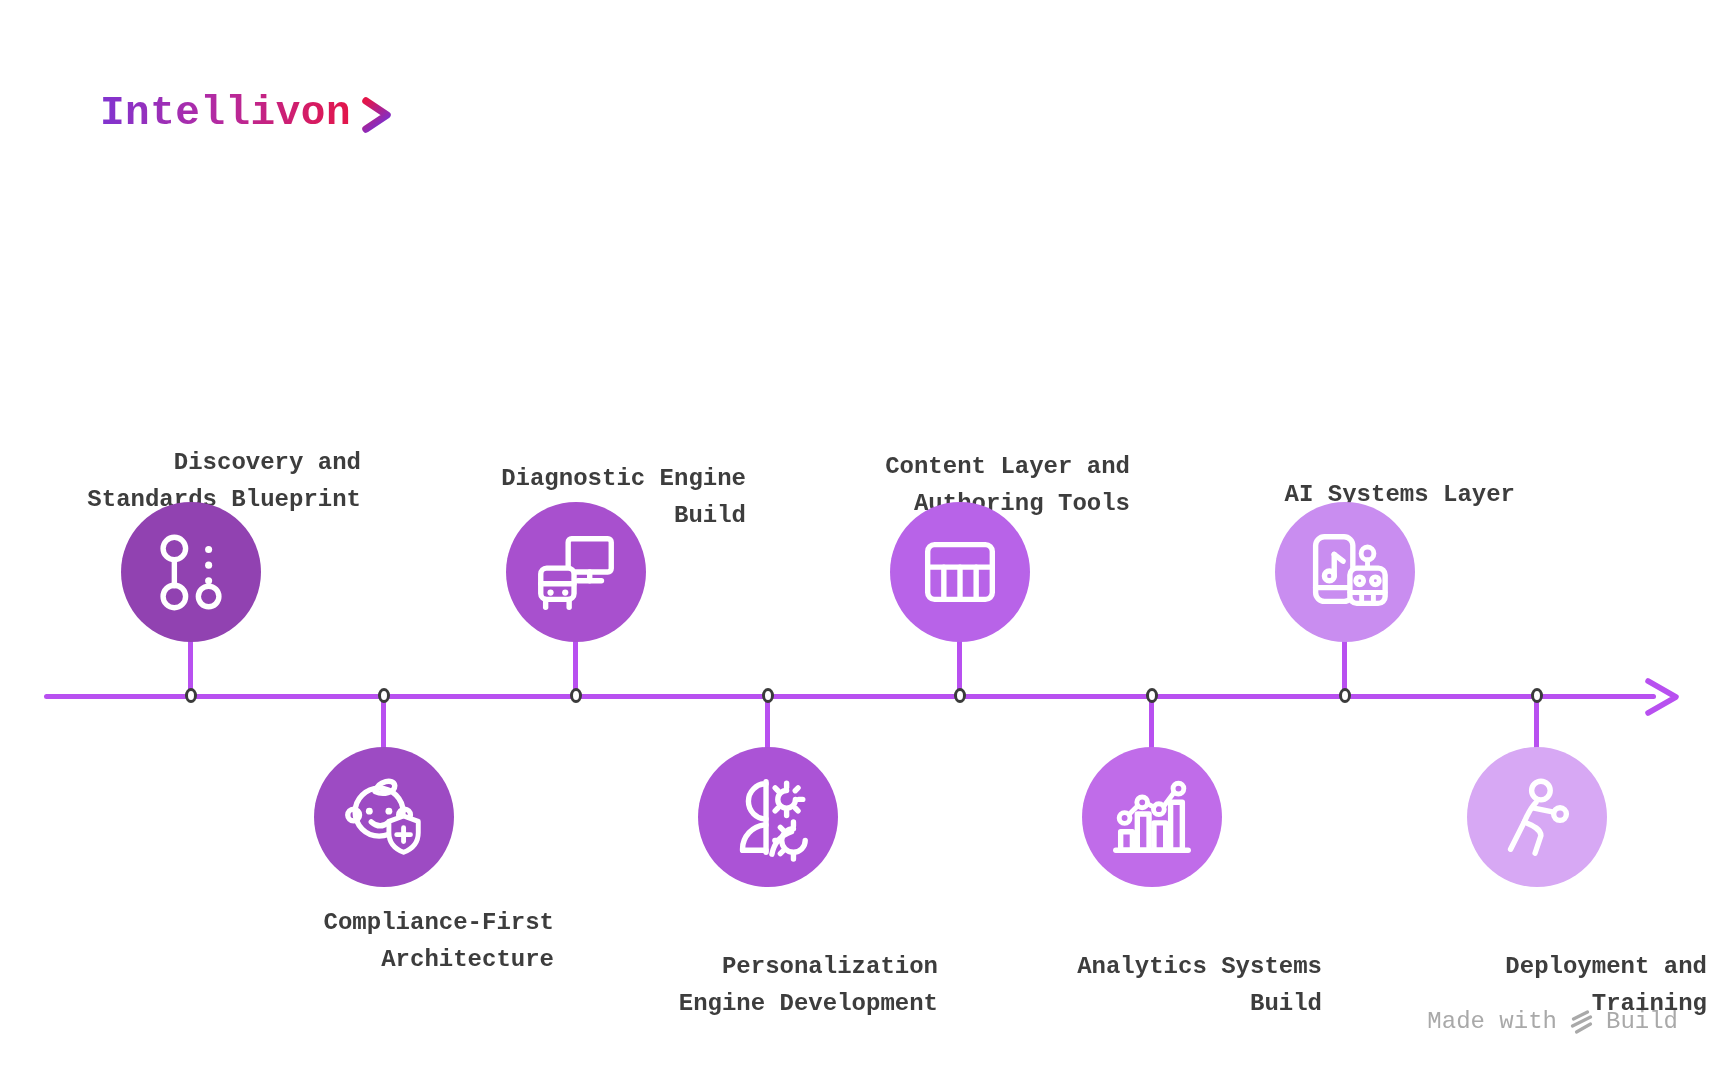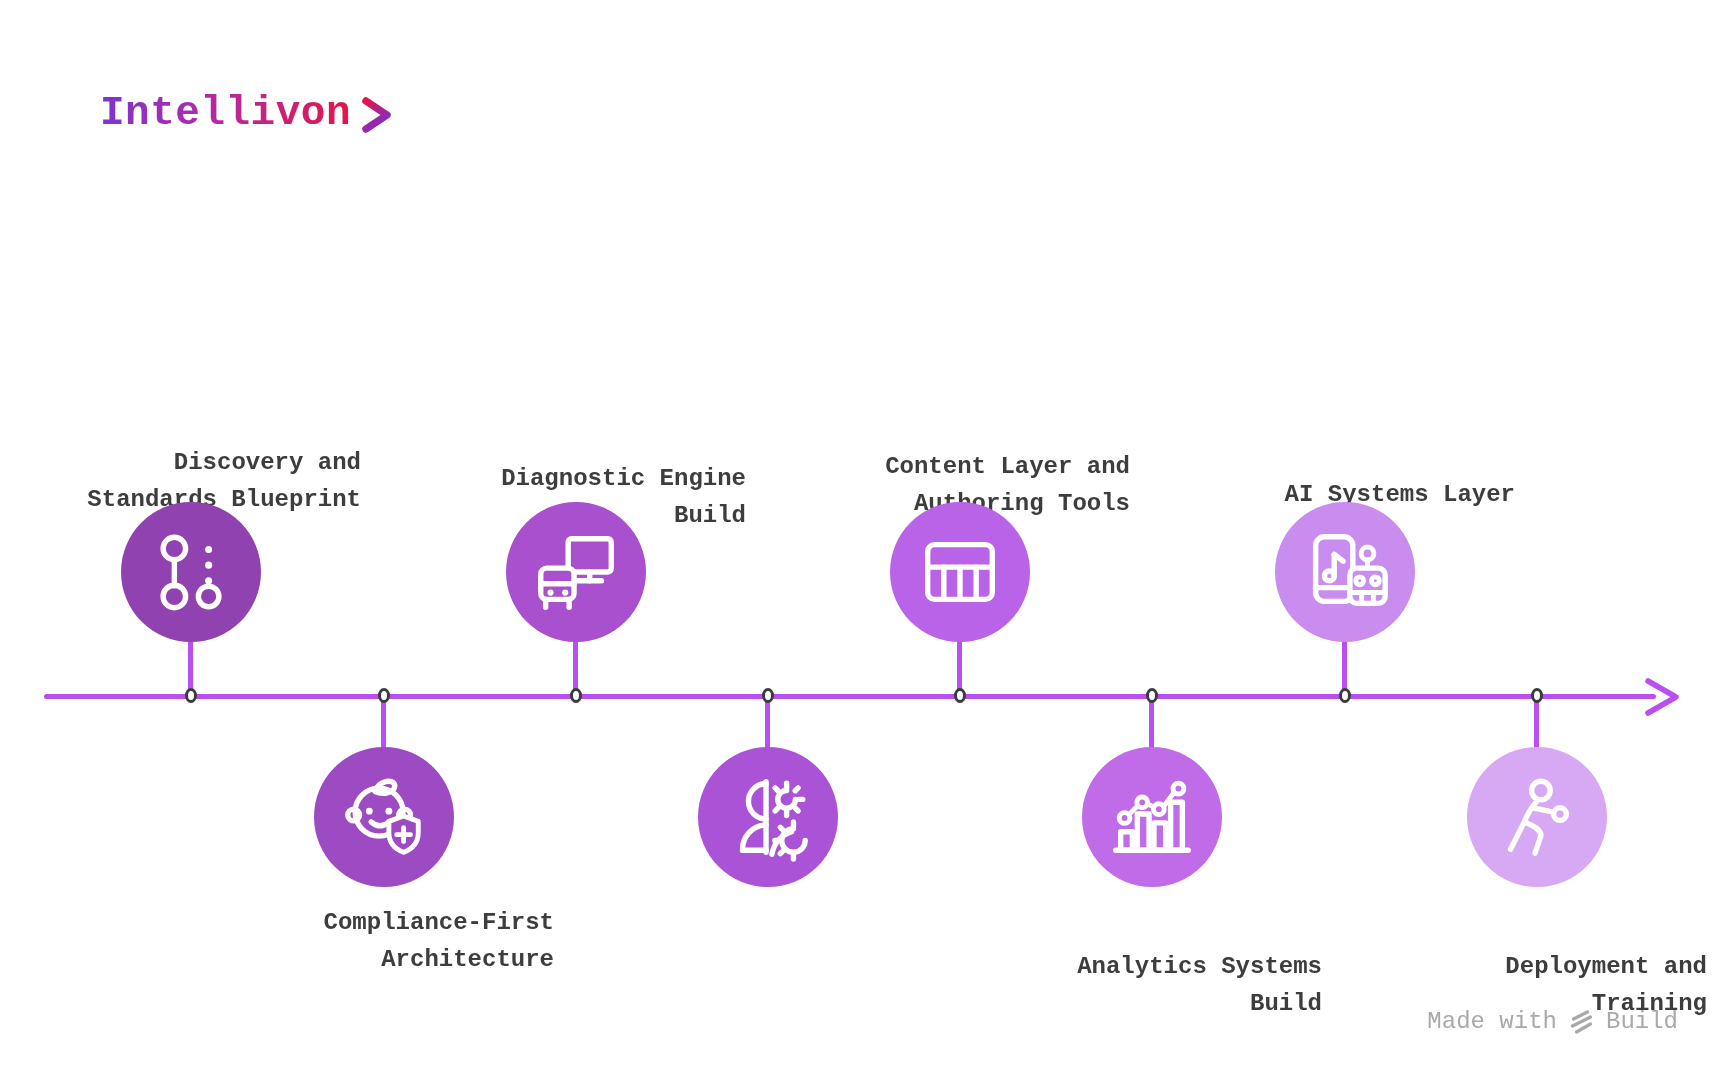--- a/index.html
+++ b/index.html
@@ -123,20 +123,22 @@
         <line x1="41" y1="76" x2="41" y2="84"></line>
       </g>
       <g fill="#fff">
         <circle cx="22" cy="69" r="3.2"></circle>
           <circle cx="37" cy="69" r="3.2"></circle>
       </g>
     </svg>
   </div>
   <div class="node-dot" style="left:570px;top:688px"></div>
 
+  <div class="m-title" style="left:768px;top:912px">Personalization
+Engine Development</div>
   <div class="connector" style="left: 765px; top: 698px; height: 52px; background-color: rgb(184, 80, 240);"></div>
   <div class="bubble" style="left: 698px; top: 747px; background-color: rgb(171, 83, 214);">
     <svg width="94" height="94" viewBox="0 0 96 96">
       <g class="icon-stroke" stroke-width="5.5">
         <line x1="46" y1="12" x2="46" y2="84"></line>
         <path d="M46,14 A18,18 0 0 0 46,50"></path>
         <path d="M46,82 L22,82 A25,25 0 0 1 46,56"></path>
         <path d="M67,21 A9,9 0 1 0 76,30"></path>
         <line x1="79.5" y1="30" x2="83.5" y2="30"></line>
         <line x1="75.8" y1="38.8" x2="78.7" y2="41.7"></line>

